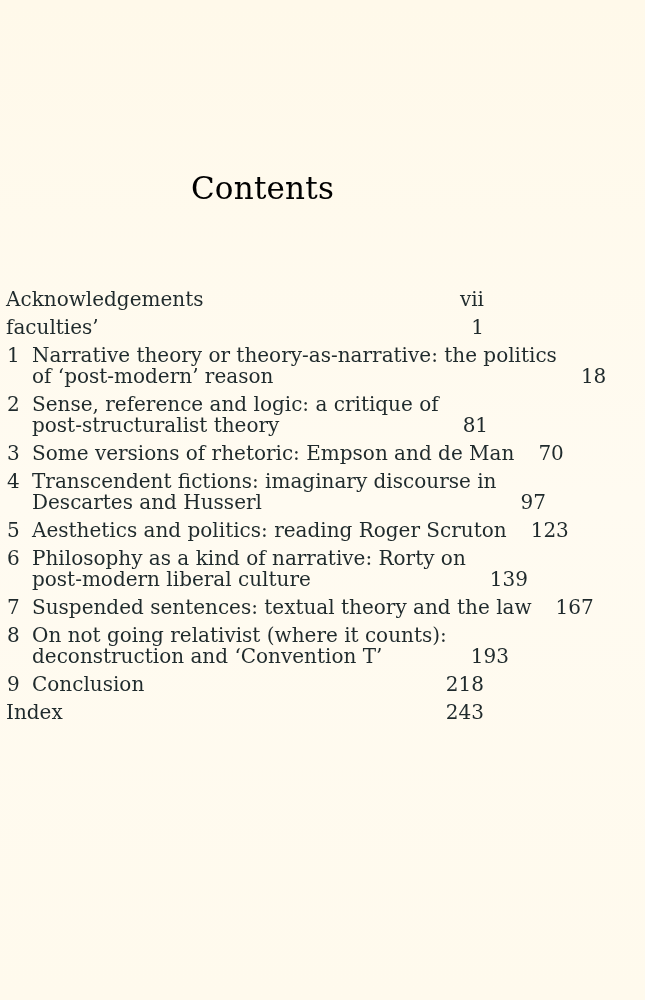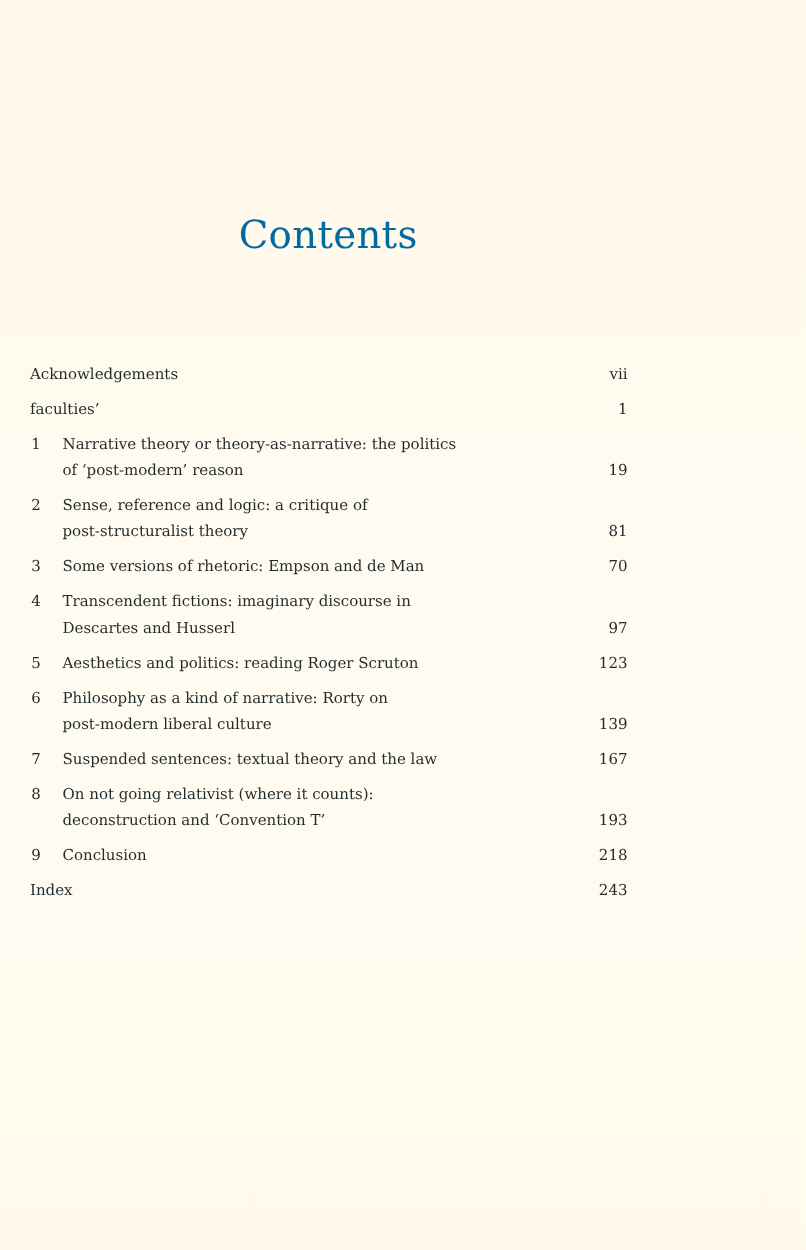--- a/index.html
+++ b/index.html
@@ -19,30 +19,30 @@
     .page-title {
       position: absolute;
       left: 0;
       width: 525px;
       top: 170px;
       text-align: center;
       font-family: "DejaVu Serif", serif;
       font-size: 31px;
       font-weight: normal;
       letter-spacing: 0.2px;
-      color: #0369a1;
+      color: #000000;
       margin: 0;
       padding-left: 0;
     }
     .toc {
       position: absolute;
-      left: 24px;
+      left: 6px;
       top: 289px;
       width: 478px;
-      font-size: 12px;
+      font-size: 20px;
       line-height: 21px;
     }
     .entry {
       display: flex;
       align-items: flex-end;
       margin-bottom: 7px;
     }
     .entry .num {
       width: 26px;
       flex: 0 0 26px;
@@ -83,21 +83,21 @@
     </div>
     <span class="page">1</span>
   </div>
 
   <div class="entry">
     <span class="num">1</span>
     <div class="title">
       <span class="l">Narrative theory or theory-as-narrative: the politics</span>
       <span class="l">of ‘post-modern’ reason</span>
     </div>
-    <span class="page">19</span>
+    <span class="page">18</span>
   </div>
 
   <div class="entry">
     <span class="num">2</span>
     <div class="title">
       <span class="l">Sense, reference and logic: a critique of</span>
       <span class="l">post-structuralist theory</span>
     </div>
     <span class="page">81</span>
   </div>

